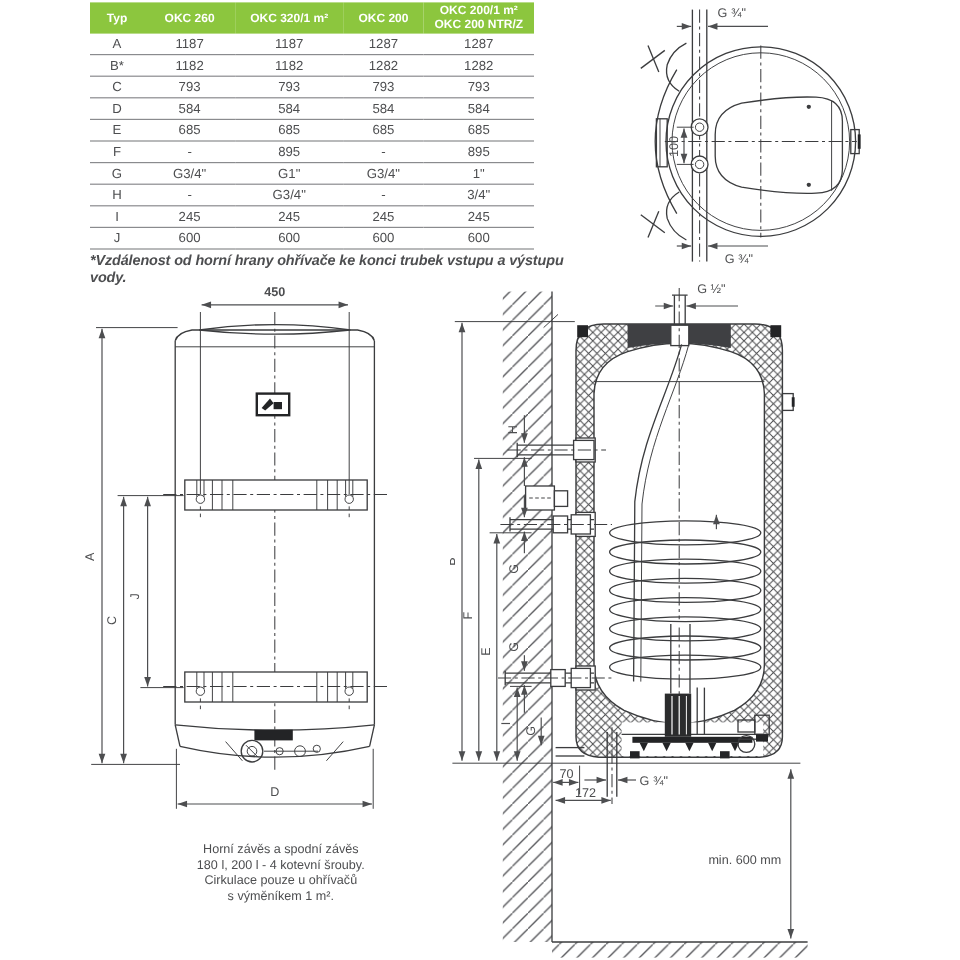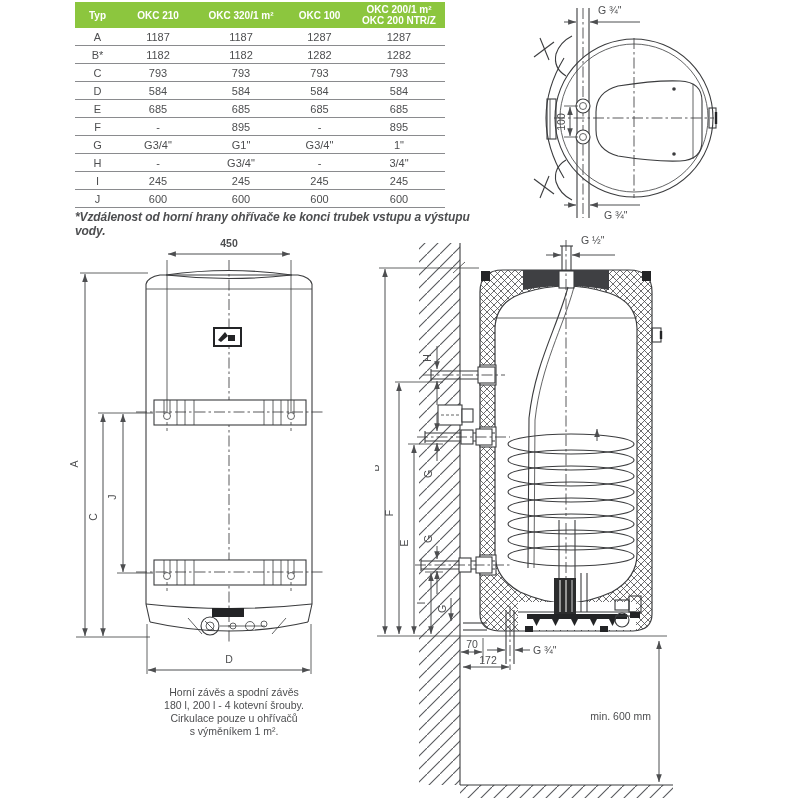--- a/index.html
+++ b/index.html
@@ -10,21 +10,21 @@
              font-size:11px;color:#4d4e50;}
   .dim-table th{background:#8cc63e;color:#ffffff;font-weight:bold;font-size:10px;
                 line-height:11px;height:24px;vertical-align:middle;text-align:center;
                 white-space:pre-line;padding:1px 0;}
   .dim-table td{text-align:center;height:17px;border-bottom:1px solid #8a8b8e;padding:0;}
   .footnote{position:absolute;left:75px;top:210px;width:410px;font-size:12px;font-weight:bold;
             letter-spacing:-0.1px;color:#4d4e50;font-style:italic;}
   
   .notes{position:absolute;left:118px;top:686px;width:232px;text-align:center;
          font-size:10.5px;line-height:13px;color:#4d4e50;}
-  .notes p{margin:0 0 9px 0;white-space:pre-line;}
+  .notes p{margin:16px 0 9px 0;white-space:pre-line;}
   
   .tv{position:absolute;left:520px;top:0px;}
   .fv{position:absolute;left:60px;top:232px;}
   .sv{position:absolute;left:375px;top:228px;}
   svg .ln{stroke:#3b3c3e;stroke-width:1.1;fill:none;stroke-linecap:butt;}
   svg .thin{stroke:#3b3c3e;stroke-width:0.8;fill:none;}
   svg .dd{stroke:#3b3c3e;stroke-width:0.85;fill:none;stroke-dasharray:11 3 2.5 3;}
   svg .dim{stroke:#4d4e50;stroke-width:1;fill:none;}
   svg .dk{fill:#232426;stroke:none;}
   svg .dk2{fill:#3f4043;stroke:none;}
@@ -41,23 +41,23 @@
     <colgroup>
       <col style="width:45px">
         <col style="width:76px">
         <col style="width:90px">
       <col style="width:67px">
         <col style="width:92px">
     </colgroup>
     <thead>
         <tr>
           <th>Typ</th>
-          <th>OKC 210</th>
+          <th>OKC 260</th>
           <th>OKC 320/1 m²</th>
-          <th>OKC 100</th>
+          <th>OKC 200</th>
           <th>OKC 200/1 m²
 OKC 200 NTR/Z</th>
         </tr>
       </thead>
     <tbody>
         <tr>
           <td>A</td>
           <td>1187</td>
           <td>1187</td>
           <td>1287</td>

